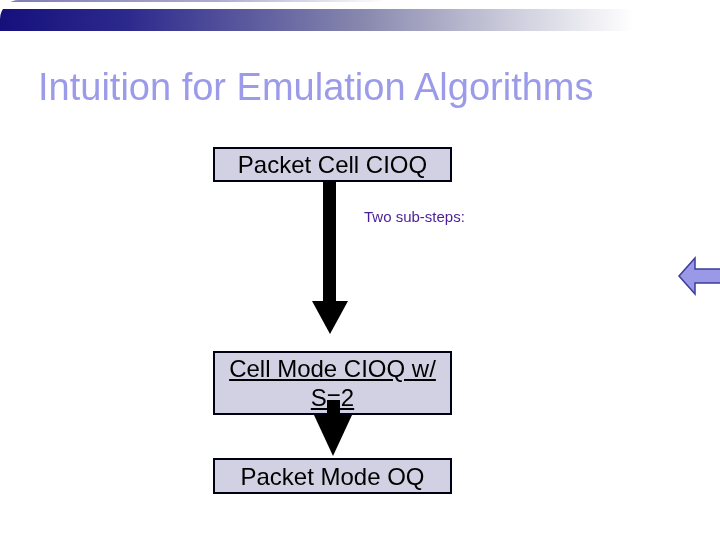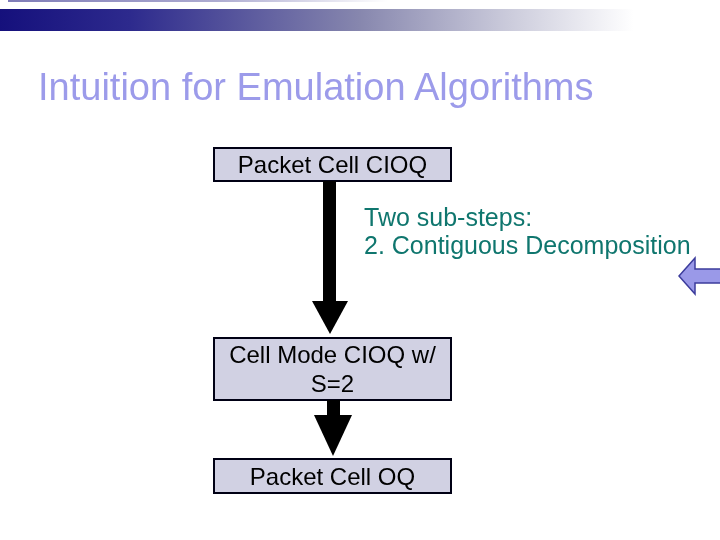--- a/index.html
+++ b/index.html
@@ -7,20 +7,21 @@
     padding: 0;
     background: #ffffff;
     font-family: "Liberation Sans", sans-serif;
   }
   #slide {
     position: relative;
     width: 720px;
     height: 540px;
     background: #ffffff;
     overflow: hidden;
+    border-radius: 19px;
   }
   
   #top-accent-line {
     position: absolute;
     left: 8px;
     top: 0;
     width: 380px;
     height: 2px;
     background: linear-gradient(to right, rgba(21,16,124,0.55), rgba(21,16,124,0.35) 55%, rgba(21,16,124,0));
   }
@@ -54,30 +55,30 @@
     display: flex;
     align-items: center;
     justify-content: center;
     text-align: center;
     font-size: 24px;
     color: #000000;
     line-height: 29px;
     white-space: pre-line;
   }
   #box-packet-mode-cioq { top: 147px; height: 35px; }
-  #box-cell-mode-cioq   { top: 337px; height: 64px; }
+  #box-cell-mode-cioq   { top: 351px; height: 64px; text-decoration: underline; }
   #box-packet-mode-oq   { top: 458px; height: 36px; }
 
   #sub-steps-note {
     position: absolute;
     left: 364px;
     top: 203px;
-    font-size: 25px;
+    font-size: 15px;
     line-height: 28px;
-    color: #0f766e;
+    color: #4c1d95;
     white-space: nowrap;
   }
 
   .arrow-shaft {
     position: absolute;
     background: #000000;
   }
   #down-arrow-1-shaft { left: 323px; top: 181px; width: 13px; height: 121px; }
   #down-arrow-1-head {
     position: absolute;
@@ -114,29 +115,28 @@
 
   <div>
 
     <div id="box-packet-mode-cioq" class="flow-box">Packet Cell CIOQ</div>
 
     <div id="down-arrow-1-shaft" class="arrow-shaft"></div>
     <div id="down-arrow-1-head"></div>
 
     <div id="sub-steps-note">
       <div>Two sub-steps:</div>
-      <div>2. Contiguous Decomposition</div>
     </div>
 
     <svg id="left-arrow-pointer" width="50" height="42" viewBox="0 0 50 42">
       <polygon points="1,21 17,3 17,14 49,14 49,28 17,28 17,39" stroke="#3c3c9c" stroke-width="1.5" fill="#9a99e8"></polygon>
     </svg>
 
     <div id="box-cell-mode-cioq" class="flow-box">Cell Mode CIOQ w/
 S=2</div>
 
     <div id="down-arrow-2-shaft" class="arrow-shaft"></div>
     <div id="down-arrow-2-head"></div>
 
-    <div id="box-packet-mode-oq" class="flow-box">Packet Cell OQ</div>
+    <div id="box-packet-mode-oq" class="flow-box">Packet Mode OQ</div>
 
   </div>
 </div>
 
 </body></html>

